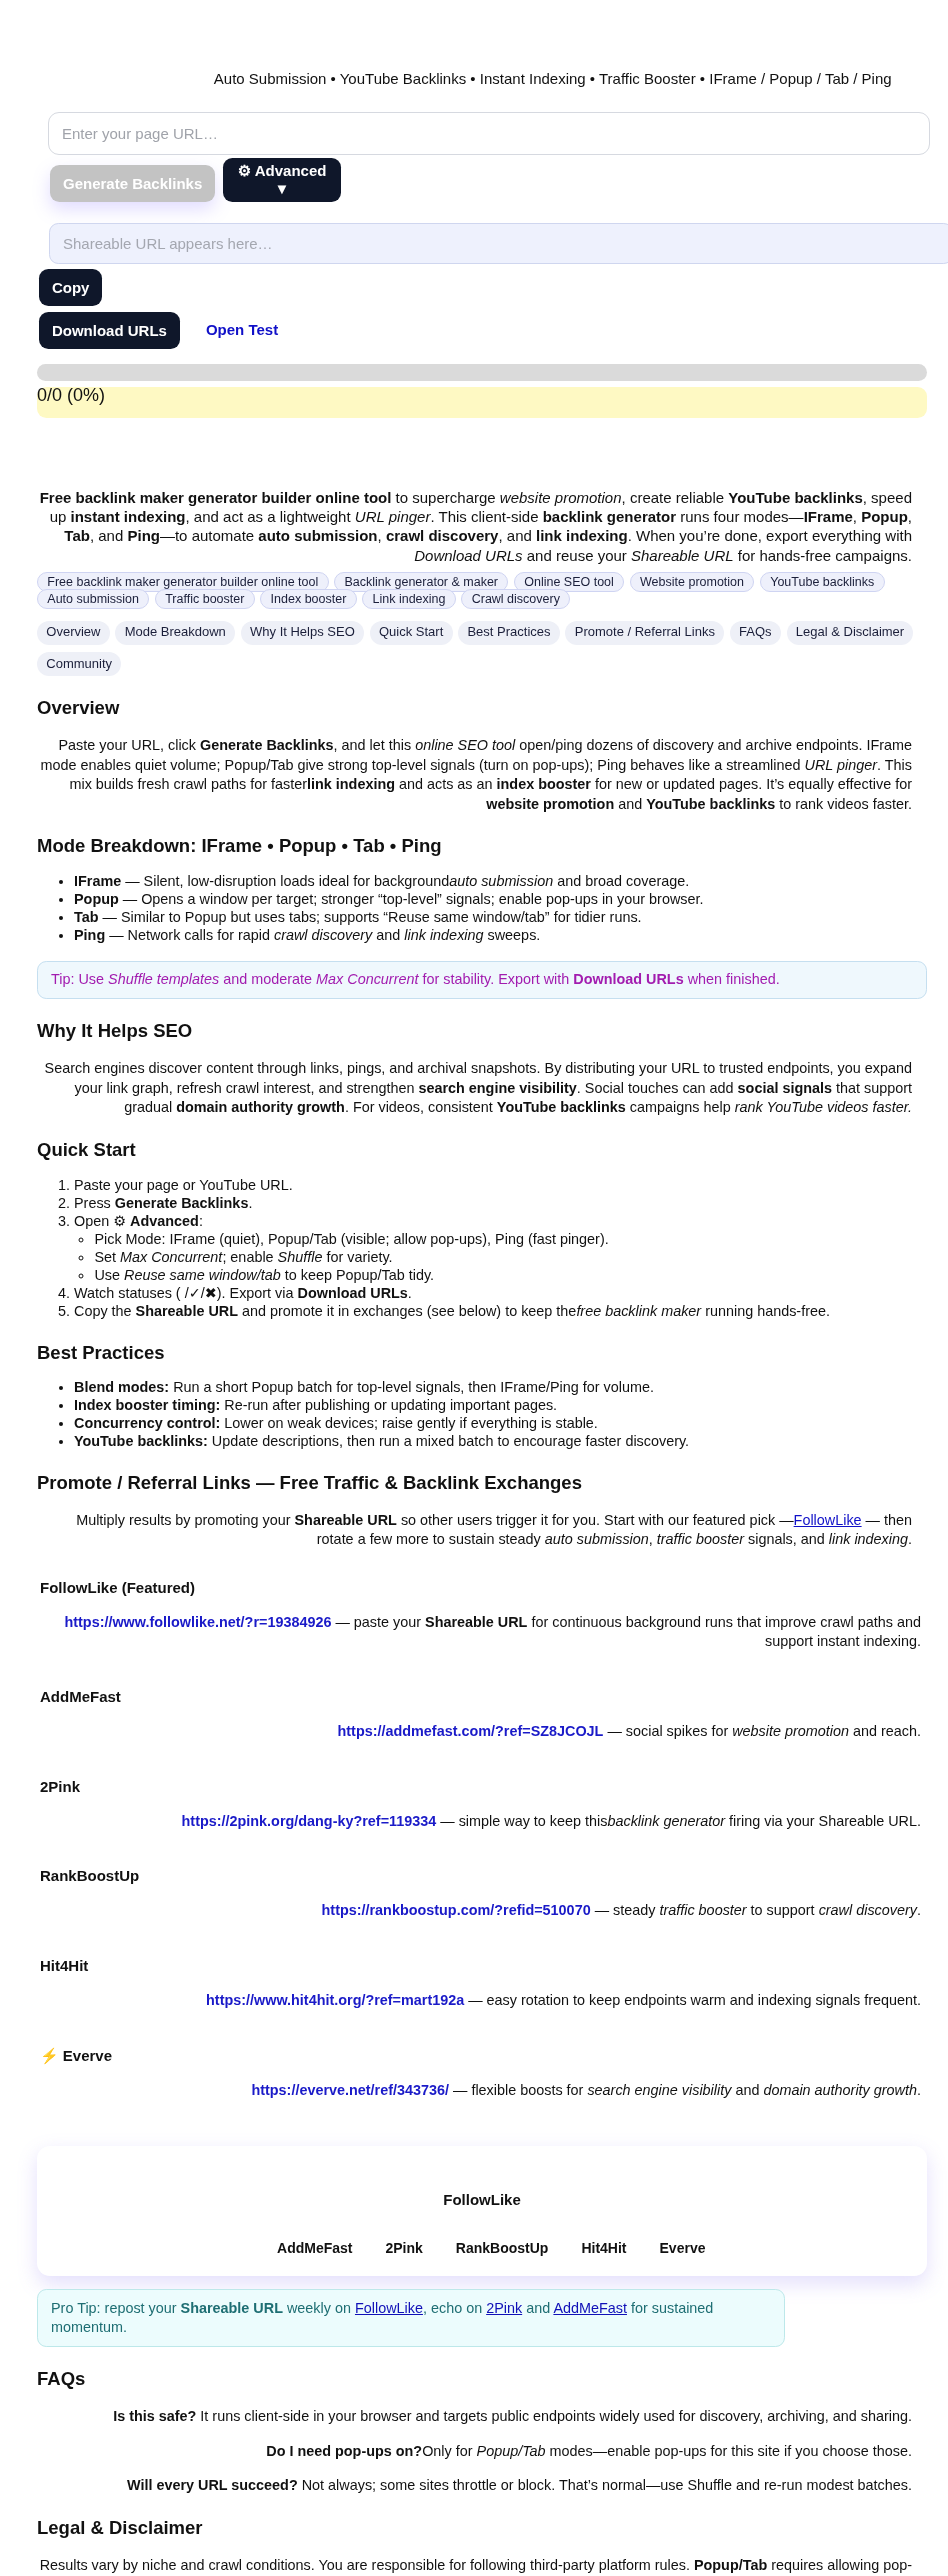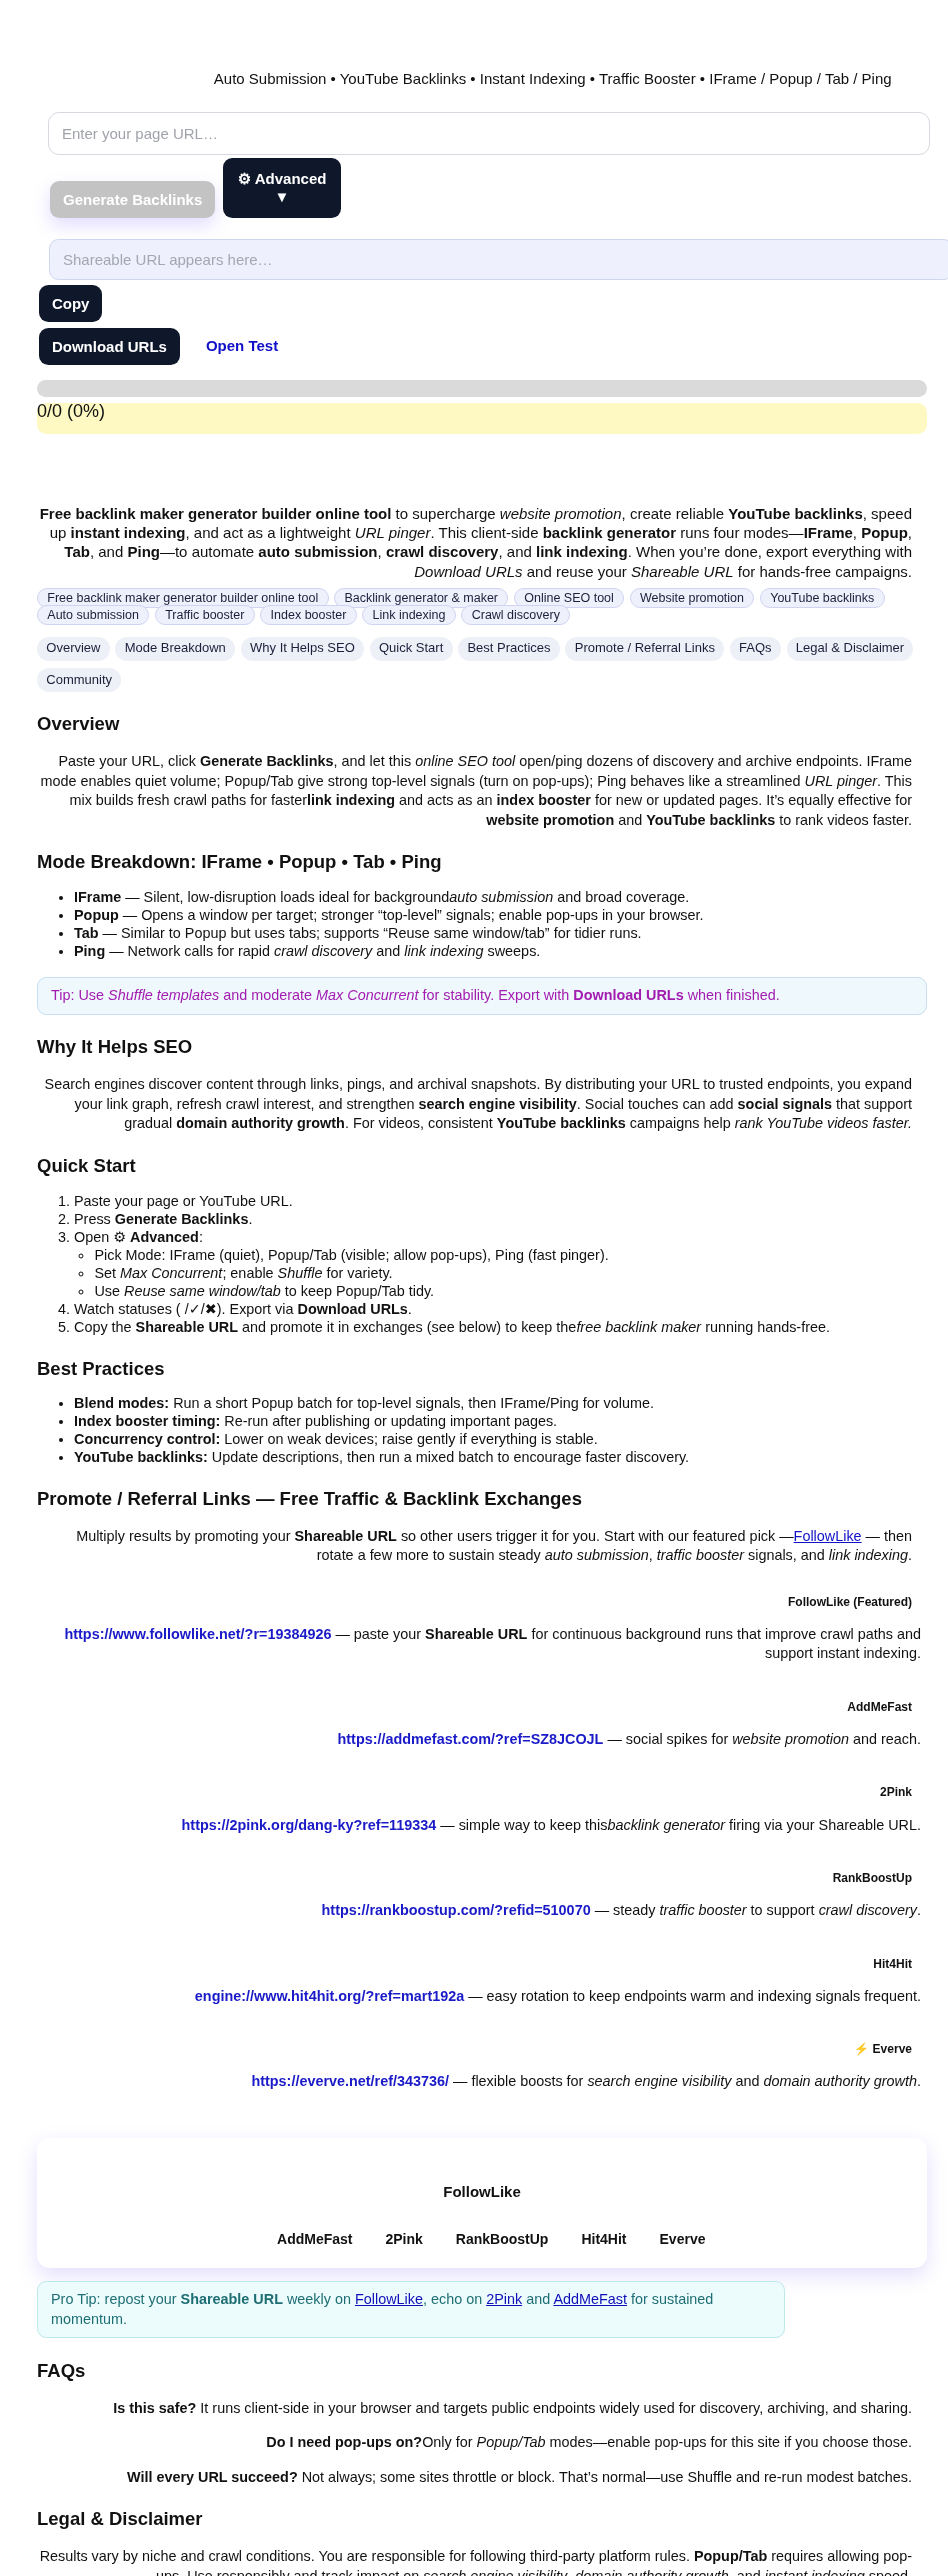--- a/index.html
+++ b/index.html
@@ -46,21 +46,21 @@
     cursor: pointer;
   }
   .btn-generate {
     background: #c3c3c3;
     height: 37px;
     padding: 0 13px;
     box-shadow: 0 7.4px 16.7px rgba(140,120,255,0.25);
   }
   .btn-dark { background: #0f172a; }
   .btn-advanced {
-    height: 60px;
+    height: 44px;
     padding: 0 15px;
     line-height: 1.2;
     text-align: center;
   }
   .share-input {
     display: block;
     margin: 20.4px 0 0 0;
     width: 904px;
     height: 41px;
     border: 0.9px solid #cfd6ef;
@@ -129,21 +129,21 @@
     margin-top: 16.7px;
     width: 890px;
     border: 0.9px solid #c5dff0;
     background: #eff8fd;
     border-radius: 9.3px;
     padding: 8.3px 13px;
     color: #a21caf;
     font-size: 14.4px;
   }
   .ref { margin: 0; }
-  .ref h4 { font-size: 12px; margin: 35px 0 0 3px; font-weight: bold; text-align: right; }
+  .ref h4 { font-size: 15px; margin: 35px 0 0 3px; font-weight: bold; }
   .ref h4.first { margin-top: 28px; }
   .ref p { margin: 15px 0 0 13px; width: 871px; }
   .ref a { color: #1a1ac8; font-weight: bold; text-decoration: none; }
   .card {
     margin-top: 46px;
     width: 890px;
     height: 130px;
     border-radius: 13px;
     background: #fff;
     box-shadow: 0 7.4px 20.4px rgba(130,110,240,0.22);
@@ -267,21 +267,21 @@
   <div class="ref" id="refs">
       <h4 class="first">FollowLike (Featured)</h4>
       <p><a href="#">https://www.followlike.net/?r=19384926</a> — paste your <strong>Shareable URL</strong> for continuous background runs that improve crawl paths and support instant indexing.</p>
       <h4>AddMeFast</h4>
       <p><a href="#">https://addmefast.com/?ref=SZ8JCOJL</a> — social spikes for <em>website promotion</em> and reach.</p>
       <h4>2Pink</h4>
       <p><a href="#">https://2pink.org/dang-ky?ref=119334</a> — simple way to keep this<em>backlink generator</em> firing via your Shareable URL.</p>
       <h4>RankBoostUp</h4>
       <p><a href="#">https://rankboostup.com/?refid=510070</a> — steady <em>traffic booster</em> to support <em>crawl discovery</em>.</p>
       <h4>Hit4Hit</h4>
-      <p><a href="#">engine://www.hit4hit.org/?ref=mart192a</a> — easy rotation to keep endpoints warm and indexing signals frequent.</p>
+      <p><a href="#">https://www.hit4hit.org/?ref=mart192a</a> — easy rotation to keep endpoints warm and indexing signals frequent.</p>
       <h4>⚡ Everve</h4>
       <p><a href="#">https://everve.net/ref/343736/</a> — flexible boosts for <em>search engine visibility</em> and <em>domain authority growth</em>.</p>
     </div>
 
   <div class="card">
     <a class="card-feat">FollowLike</a>
     <div class="card-row" id="card-row">
         <span>AddMeFast</span>
         <span>2Pink</span>
         <span>RankBoostUp</span>

